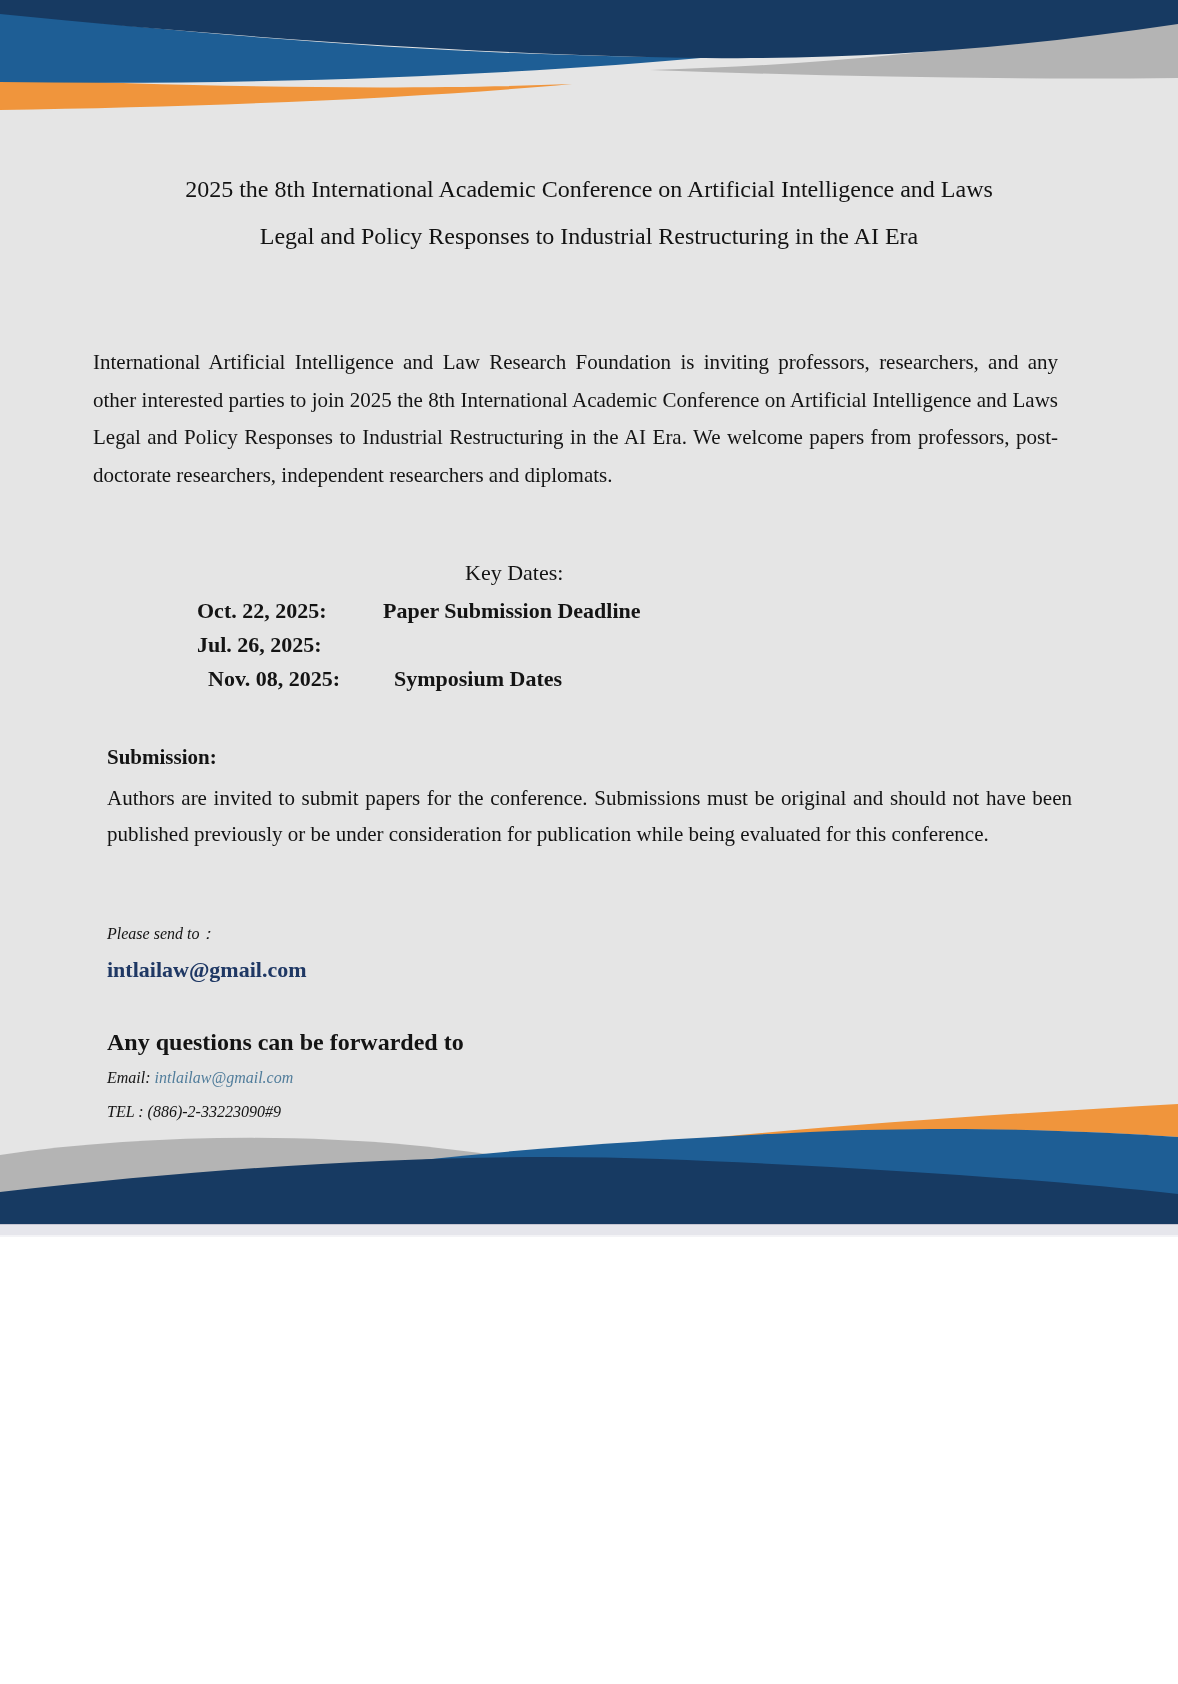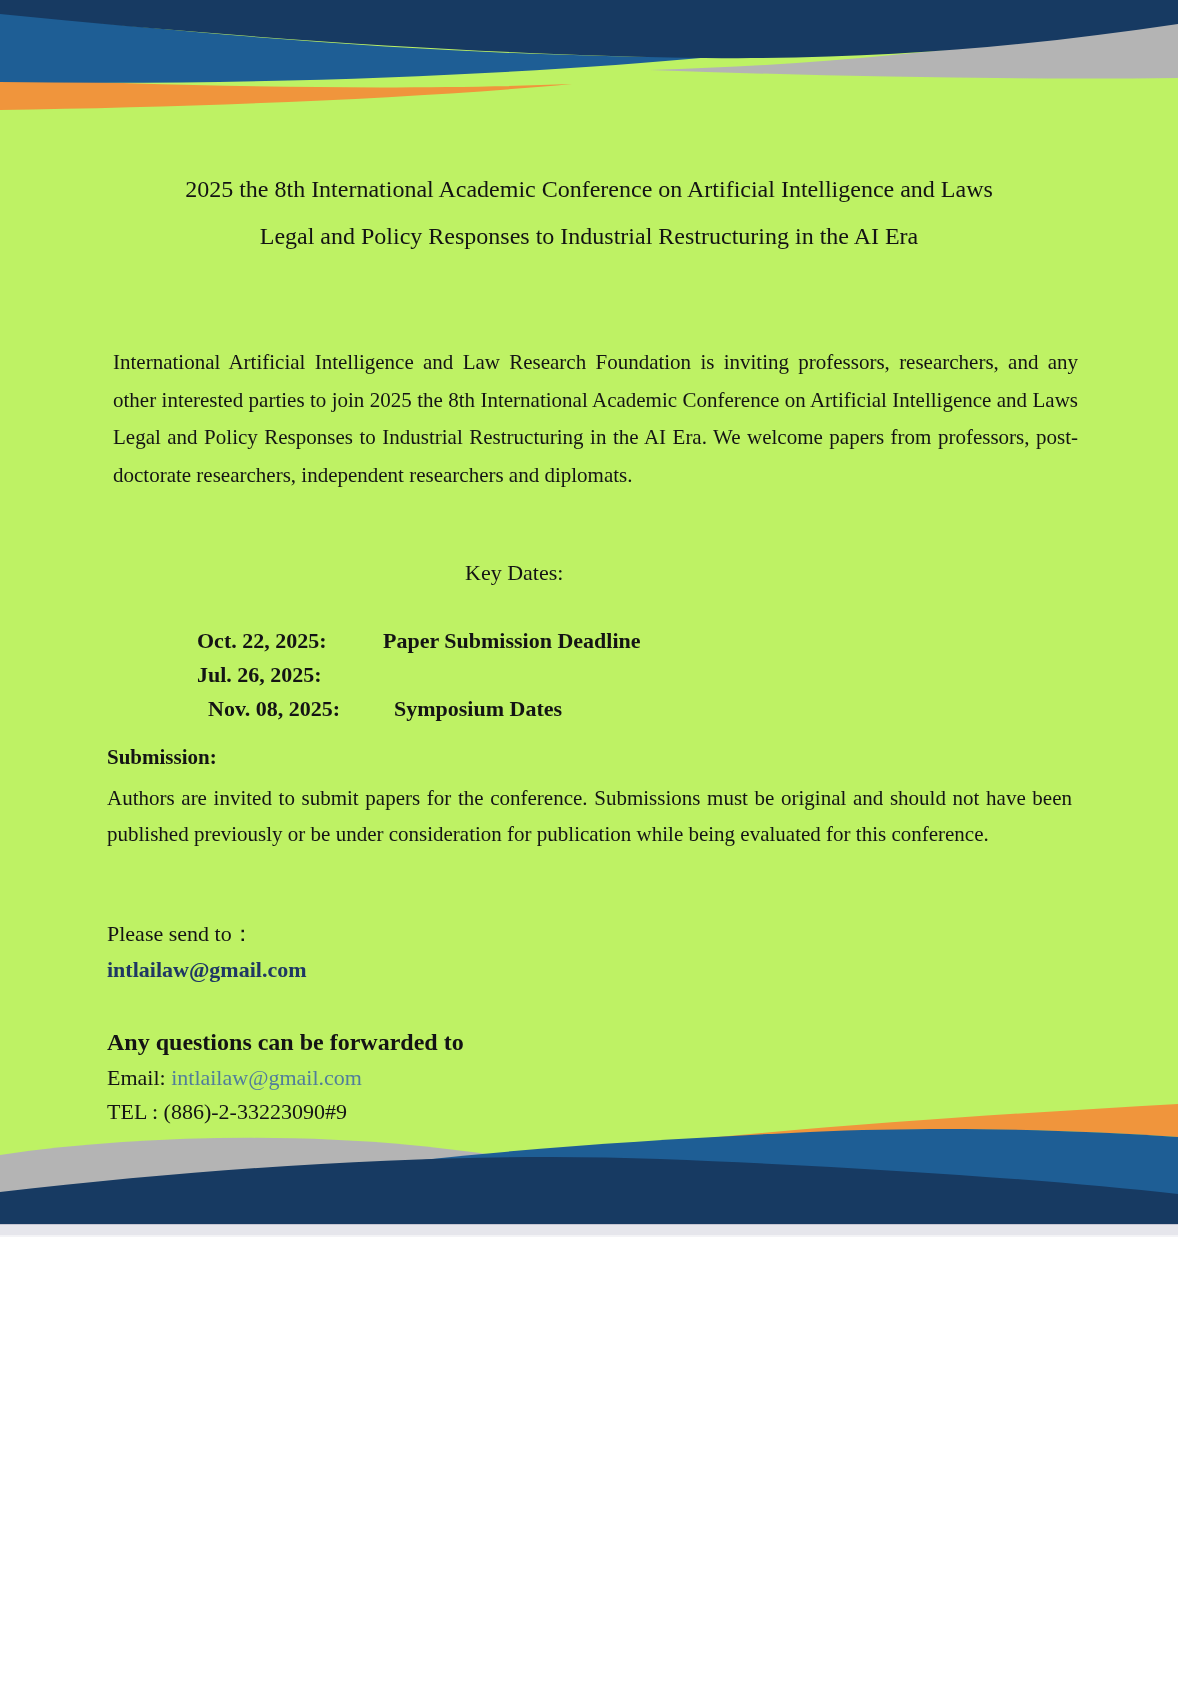--- a/index.html
+++ b/index.html
@@ -1,19 +1,19 @@
 <!DOCTYPE html>
 <html><head>
 <meta charset="utf-8">
 <style>
   html,body{margin:0;padding:0;background:#ffffff;}
   .page{
     position:relative;
     width:1178px;height:1237px;
-    background:#bef264;
+    background:#e5e5e5;
     overflow:hidden;
     font-family:"Liberation Serif","DejaVu Serif",serif;
     color:#141414;
   }
   .abs{position:absolute;}
   svg.wave{display:block;position:absolute;left:0;width:1178px;}
   .wave-top{top:0;height:145px;}
   .wave-bottom{bottom:0;height:204px;}
   .bottom-bar{
     position:absolute;left:0;right:0;bottom:0;height:13px;
@@ -23,38 +23,38 @@
   }
   .title-line{
     left:0;right:0;text-align:center;
     font-size:24px;line-height:28px;color:#131313;
   }
   .cfp{
     left:0;right:0;text-align:center;
     font-size:38px;font-weight:bold;letter-spacing:1px;
   }
   .intro{
-    left:113px;width:965px;
+    left:93px;width:965px;
     font-size:21px;line-height:37.5px;
     text-align:justify;
   }
   .kd-heading{
     left:465px;
     font-size:22px;font-weight:normal;
   }
   .kd-list{left:197px;font-size:22px;font-weight:bold;}
   .kd-row{display:flex;height:34px;line-height:34px;}
   .kd-row.kd-indent{margin-left:11px;}
   .kd-date{width:186px;flex:0 0 186px;}
   .sub-heading{left:107px;font-size:21px;font-weight:bold;}
   .sub-body{
     left:107px;width:965px;
     font-size:21px;line-height:36px;text-align:justify;
   }
-  .plain-line{left:107px;font-size:22px;line-height:28px;}
+  .plain-line{left:107px;font-size:16px;line-height:28px;font-style:italic;}
   .bold-line{left:107px;font-size:24px;line-height:28px;font-weight:bold;}
   .email-bold{
     left:107px;font-size:22px;line-height:28px;font-weight:bold;
     text-decoration:none;
   }
   .email-link{text-decoration:none;}
 </style>
 </head>
 <body>
 
@@ -68,21 +68,21 @@
   </svg>
 
   <div class="abs title-line" style="top:175px">2025 the 8th International Academic Conference on Artificial Intelligence and Laws</div>
   <div class="abs title-line" style="top:222px">Legal and Policy Responses to Industrial Restructuring in the AI Era</div>
 
 
   <div class="abs intro" style="top:344px">International Artificial Intelligence and Law Research Foundation is inviting professors, researchers, and any other interested parties to join 2025 the 8th International Academic Conference on Artificial Intelligence and Laws Legal and Policy Responses to Industrial Restructuring in the AI Era. We welcome papers from professors, post-doctorate researchers, independent researchers and diplomats.</div>
 
   <div class="abs kd-heading" style="top:560px">Key Dates:</div>
 
-  <div class="abs kd-list" style="top:624px">
+  <div class="abs kd-list" style="top:594px">
     <div class="kd-row">
       <span class="kd-date">Oct. 22, 2025:</span>
       <span class="kd-label">Paper Submission Deadline</span>
     </div>
     <div class="kd-row">
       <span class="kd-date">Jul. 26, 2025:</span>
     </div>
     <div class="kd-row kd-indent">
       <span class="kd-date">Nov. 08, 2025:</span>
       <span class="kd-label">Symposium Dates</span>

